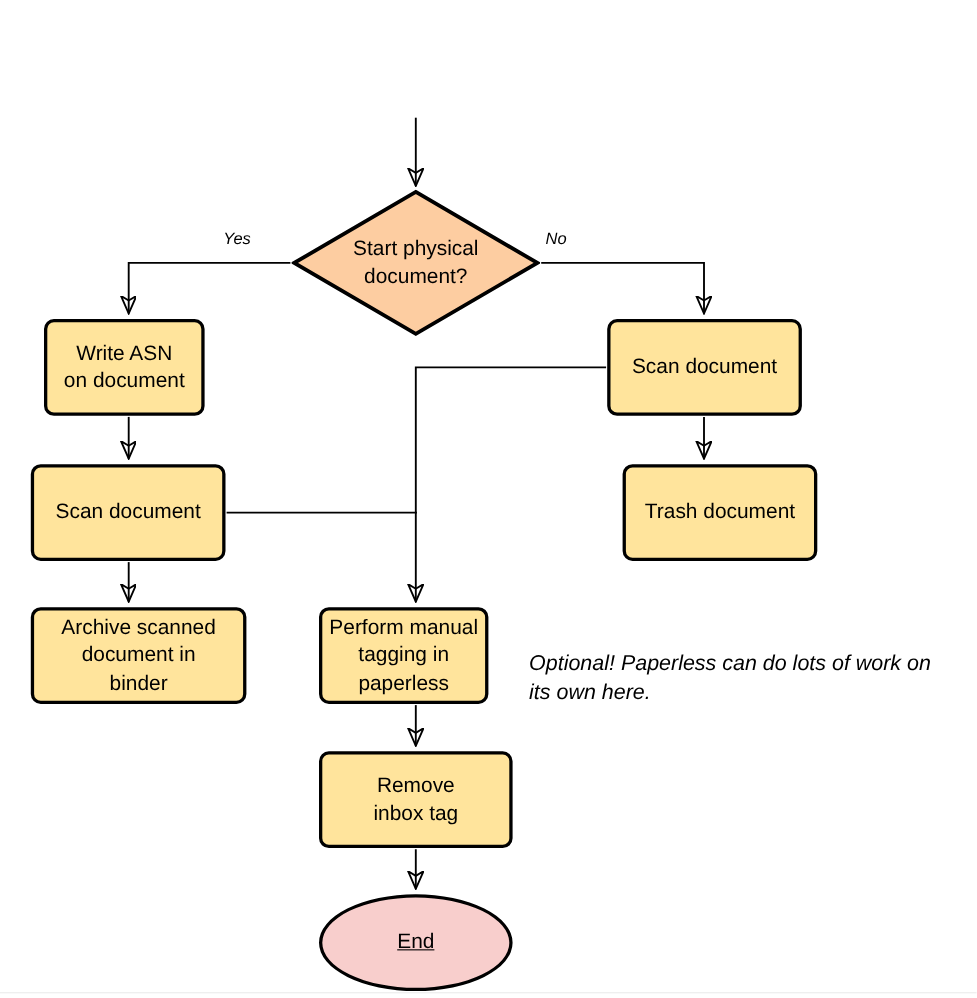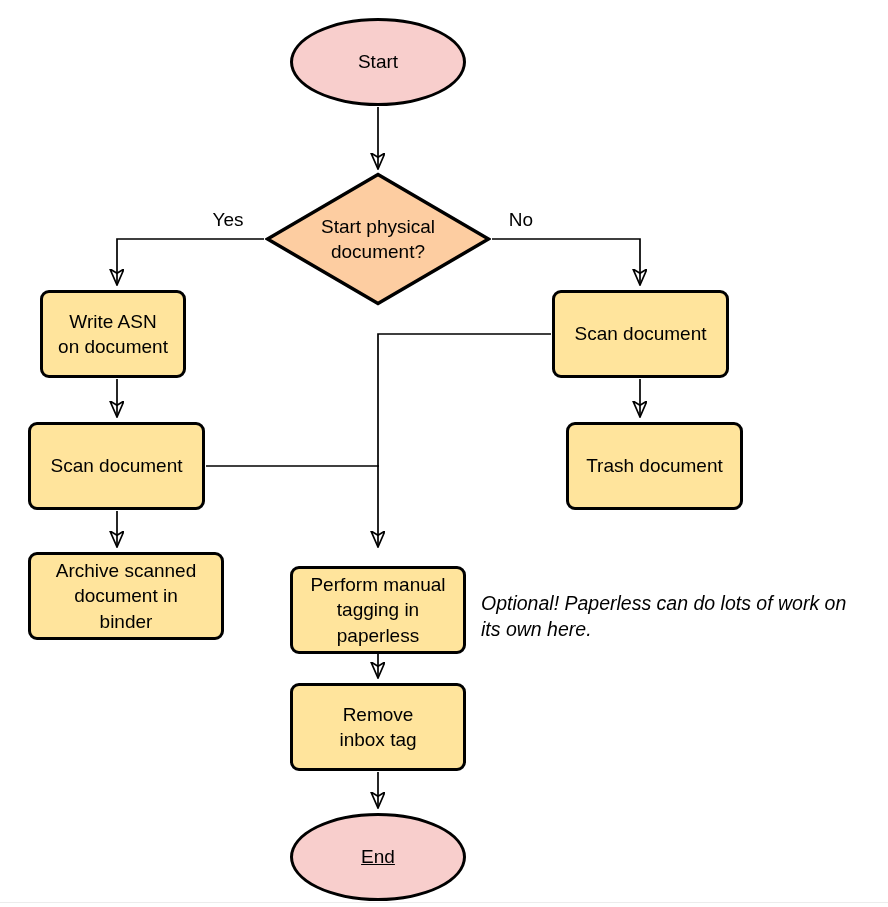--- a/index.html
+++ b/index.html
@@ -63,23 +63,23 @@
     position: absolute;
     inset: 0;
     display: flex;
     align-items: center;
     justify-content: center;
     text-align: center;
     white-space: pre-line;
   }
   .edge-label {
     position: absolute;
-    font-size: 19px;
-    text-align: center;
+    font-size: 15px;
     background: transparent;
+    font-style: italic;
   }
   .annotation {
     position: absolute;
     left: 481px;
     top: 591px;
     width: 412px;
     font-size: 19.5px;
     font-style: italic;
     line-height: 1.33;
     white-space: pre-line;
@@ -110,23 +110,20 @@
     <path d="M492 239 H640 V285" marker-end="url(#arrow)"></path>
     <path d="M117 379 V417" marker-end="url(#arrow)"></path>
     <path d="M117 511 V547" marker-end="url(#arrow)"></path>
     <path d="M640 379 V417" marker-end="url(#arrow)"></path>
     <path d="M206 466 H379"></path>
     <path d="M551 334 H378 V547" marker-end="url(#arrow)"></path>
     <path d="M378 641 V678" marker-end="url(#arrow)"></path>
     <path d="M378 772 V808" marker-end="url(#arrow)"></path>
   </svg>
 
-  <div class="node ellipse" style="left:290px; top:18px; width:176px; height:88px;">
-    <span>Start</span>
-  </div>
 
   <div class="node diamond" style="left:265px; top:172px; width:226px; height:134px;">
     <svg width="226" height="134" viewBox="0 0 226 134" xmlns="http://www.w3.org/2000/svg">
       <polygon points="113,2.5 223.5,67 113,131.5 2.5,67" fill="#fdcda1" stroke="#000000" stroke-width="3.5" stroke-linejoin="miter"></polygon>
     </svg>
     <div class="diamond-label">Start physical
 document?</div>
   </div>
 
   <div class="node rect" style="left:40px; top:290px; width:146px; height:88px;">
@@ -145,21 +142,21 @@
   </div>
 
   <div class="node rect" style="left:552px; top:290px; width:177px; height:88px;">
     <span>Scan document</span>
   </div>
 
   <div class="node rect" style="left:552px; top:422px; width:177px; height:88px;margin-left:14px;">
     <span>Trash document</span>
   </div>
 
-  <div class="node rect" style="left:290px; top:552px; width:176px; height:88px;margin-top:14px;">
+  <div class="node rect" style="left:290px; top:552px; width:154px; height:88px;">
     <span>Perform manual
 tagging in
 paperless</span>
   </div>
 
   <div class="node rect" style="left:290px; top:683px; width:176px; height:88px;">
     <span>Remove
 inbox tag</span>
   </div>
 

